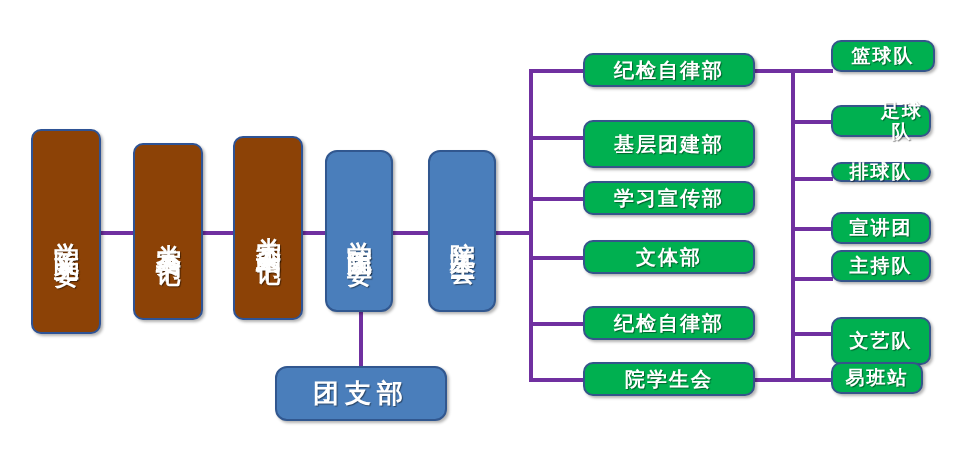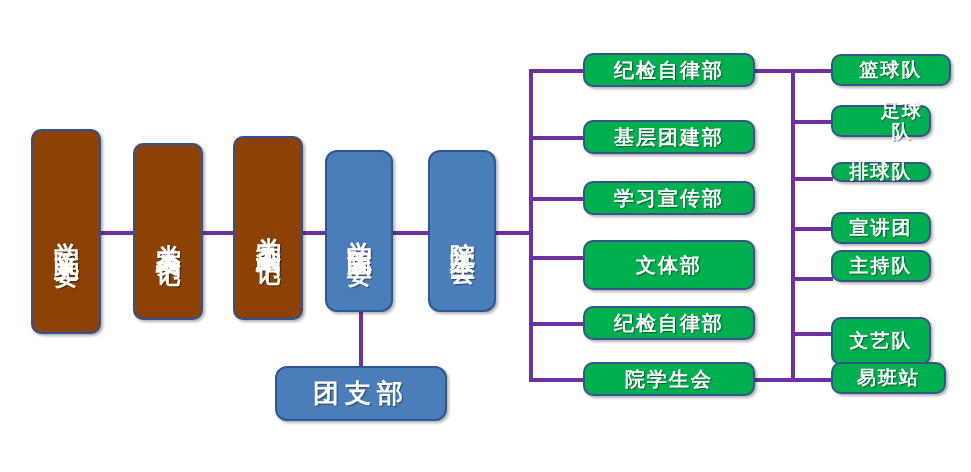--- a/index.html
+++ b/index.html
@@ -116,27 +116,27 @@
 
   <div class="node brown vertical" style="left:233px; top:136px; width:70px;  height:184px;">党委副书记</div>
 
   <div class="node blue vertical" style="left:325px; top:150px; width:68px;  height:162px;">学院团委</div>
 
   <div class="node blue vertical" style="left:428px; top:150px; width:68px;  height:162px;">院学生会</div>
 
   <div class="node blue bigblue" style="left:275px; top:366px; width:172px; height:55px;">团支部</div>
 
   <div class="node green horizontal" style="left:583px; top:53px;  width:172px; height:34px;">纪检自律部</div>
-  <div class="node green horizontal" style="left:583px; top:120px; width:172px; height:34px;">基层团建部</div>
+  <div class="node green horizontal" style="left:583px; top:120px; width:172px; height:48px;">基层团建部</div>
   <div class="node green horizontal" style="left:583px; top:181px; width:172px; height:34px;">学习宣传部</div>
-  <div class="node green horizontal" style="left:583px; top:240px; width:172px; height:50px;">文体部</div>
+  <div class="node green horizontal" style="left:583px; top:240px; width:172px; height:34px;">文体部</div>
   <div class="node green horizontal" style="left:583px; top:306px; width:172px; height:34px;">纪检自律部</div>
   <div class="node green horizontal" style="left:583px; top:362px; width:172px; height:34px;">院学生会</div>
 
-  <div class="node green small" style="left:831px; top:54px;  width:120px; height:32px;">篮球队</div>
+  <div class="node green small" style="left:831px; top:40px;  width:104px; height:32px;">篮球队</div>
   <div class="node green small" style="left:831px; top:105px; width:100px; height:32px;padding-left:42px;">足球队</div>
   <div class="node green small" style="left:831px; top:162px; width:100px; height:20px;">排球队</div>
   <div class="node green small" style="left:831px; top:212px; width:100px; height:32px;">宣讲团</div>
   <div class="node green small" style="left:831px; top:250px; width:100px; height:32px;">主持队</div>
   <div class="node green small" style="left:831px; top:317px; width:100px; height:48px;">文艺队</div>
-  <div class="node green small" style="left:831px; top:362px; width:115px; height:32px;">易班站</div>
+  <div class="node green small" style="left:831px; top:362px; width:92px; height:32px;">易班站</div>
 
 </div>
 
 </body></html>

